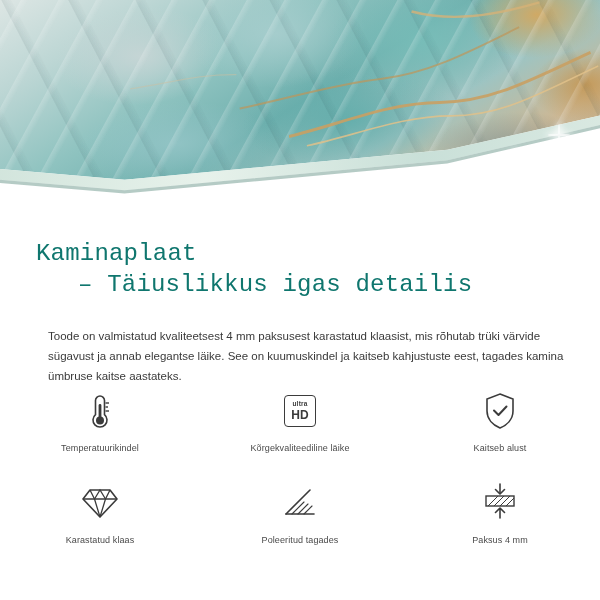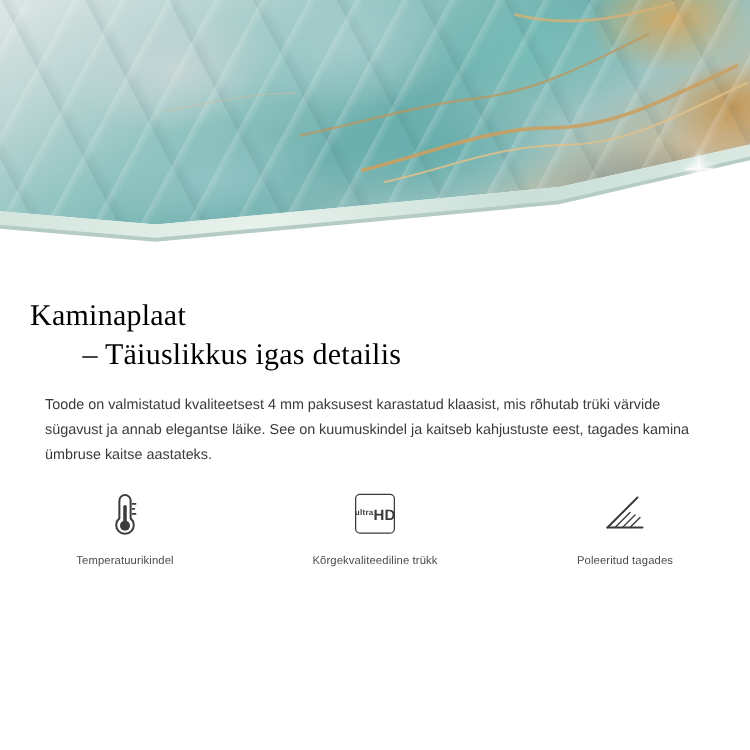--- a/index.html
+++ b/index.html
@@ -127,32 +127,32 @@
 
   
   .content {
     position: absolute;
     left: 0;
     top: 226px;
     width: 600px;
   }
   .title {
     margin: 0;
-    padding: 12px 36px 0 24px;
-    font-family: Liberation Serif, serif;
+    padding: 12px 36px 0 36px;
+    font-family: Liberation Mono, monospace;
     font-weight: 400;
     font-size: 24px;
     line-height: 31px;
-    color: #000000;
+    color: #0f766e;
     letter-spacing: 0.2px;
   }
   .title .line2 { display: block; margin-left: 42px; }
 
   .body-text {
-    margin: 0;
+    margin: 12px;
     padding: 14px 15px 0 36px;
     font-size: 11.5px;
     line-height: 20px;
     color: #3a3a3a;
     max-width: 540px;
   }
 
   
   .features {
     position: absolute;
@@ -182,21 +182,21 @@
     color: #4a4a4a;
     text-align: left;
     letter-spacing: 0.1px;
   }
   .hd-box {
     width: 30px;
     height: 30px;
     border: 1.6px solid #3b3b3b;
     border-radius: 4px;
     display: flex;
-    flex-direction: row;
+    flex-direction: column;
     align-items: center;
     justify-content: center;
     line-height: 1;
   }
   .hd-box .ultra {
     font-size: 6.5px;
     font-weight: 700;
     letter-spacing: 0.2px;
     color: #3b3b3b;
   }
@@ -256,33 +256,67 @@
       <div class="feature-label">Temperatuurikindel</div>
     </div>
 
     <div class="feature">
       <div class="feature-icon">
         <div class="hd-box">
           <span class="ultra">ultra</span>
           <span class="hd">HD</span>
         </div>
       </div>
-      <div class="feature-label">Kõrgekvaliteediline trükk</div>
-    </div>
-
-
+      <div class="feature-label">Kõrgekvaliteediline läike</div>
+    </div>
+
+    <div class="feature">
+      <div class="feature-icon">
+        <svg width="34" height="40" viewBox="0 0 34 40" fill="none">
+          <path d="M17 3 L30 8 V20 C30 28 24 34 17 37 C10 34 4 28 4 20 V8 Z" stroke="#3b3b3b" stroke-width="1.6" fill="none"></path>
+          <path d="M11 19.5 L15.5 24 L23.5 15.5" stroke="#3b3b3b" stroke-width="2" fill="none" stroke-linecap="round" stroke-linejoin="round"></path>
+        </svg>
+      </div>
+      <div class="feature-label">Kaitseb alust</div>
+    </div>
+
+    <div class="feature">
+      <div class="feature-icon">
+        <svg width="38" height="34" viewBox="0 0 38 34" fill="none">
+          <path d="M9 4 H29 L36 13 L19 31 L2 13 Z" stroke="#3b3b3b" stroke-width="1.6" fill="none" stroke-linejoin="round"></path>
+          <path d="M2 13 H36" stroke="#3b3b3b" stroke-width="1.3"></path>
+          <path d="M9 4 L13.5 13 L19 31" stroke="#3b3b3b" stroke-width="1.3" fill="none"></path>
+          <path d="M29 4 L24.5 13 L19 31" stroke="#3b3b3b" stroke-width="1.3" fill="none"></path>
+          <path d="M13.5 13 L19 4 L24.5 13" stroke="#3b3b3b" stroke-width="1.3" fill="none"></path>
+        </svg>
+      </div>
+      <div class="feature-label">Karastatud klaas</div>
+    </div>
 
     <div class="feature">
       <div class="feature-icon">
         <svg width="36" height="34" viewBox="0 0 36 34" fill="none">
           <path d="M4 28 L28 4" stroke="#3b3b3b" stroke-width="1.6" stroke-linecap="round"></path>
           <path d="M4 28 L32 28" stroke="#3b3b3b" stroke-width="1.6" stroke-linecap="round"></path>
           <path d="M10 28 L22 16" stroke="#3b3b3b" stroke-width="1.1" stroke-linecap="round"></path>
           <path d="M16 28 L26 18" stroke="#3b3b3b" stroke-width="1.1" stroke-linecap="round"></path>
           <path d="M22 28 L30 20" stroke="#3b3b3b" stroke-width="1.1" stroke-linecap="round"></path>
         </svg>
       </div>
       <div class="feature-label">Poleeritud tagades</div>
     </div>
 
+    <div class="feature">
+      <div class="feature-icon">
+        <svg width="36" height="42" viewBox="0 0 36 42" fill="none">
+          <path d="M18 2 V11" stroke="#3b3b3b" stroke-width="1.6" stroke-linecap="round"></path>
+          <path d="M13.5 7.5 L18 12 L22.5 7.5" stroke="#3b3b3b" stroke-width="1.6" fill="none" stroke-linecap="round" stroke-linejoin="round"></path>
+          <rect x="4" y="14" width="28" height="10" stroke="#3b3b3b" stroke-width="1.4" fill="none"></rect>
+          <path d="M6 24 L16 14 M12 24 L22 14 M18 24 L28 14 M24 24 L32 16" stroke="#3b3b3b" stroke-width="1"></path>
+          <path d="M18 36 V27" stroke="#3b3b3b" stroke-width="1.6" stroke-linecap="round"></path>
+          <path d="M13.5 30.5 L18 26 L22.5 30.5" stroke="#3b3b3b" stroke-width="1.6" fill="none" stroke-linecap="round" stroke-linejoin="round"></path>
+        </svg>
+      </div>
+      <div class="feature-label">Paksus 4 mm</div>
+    </div>
 
   </div>
 </div>
 
 </body></html>

